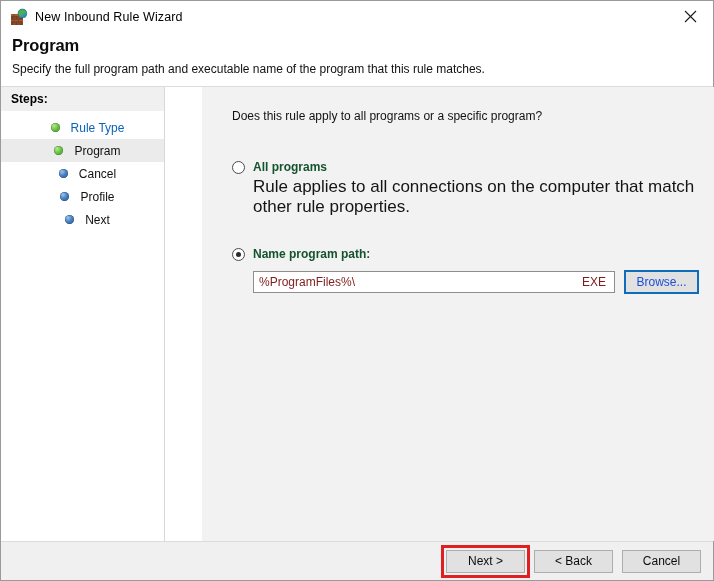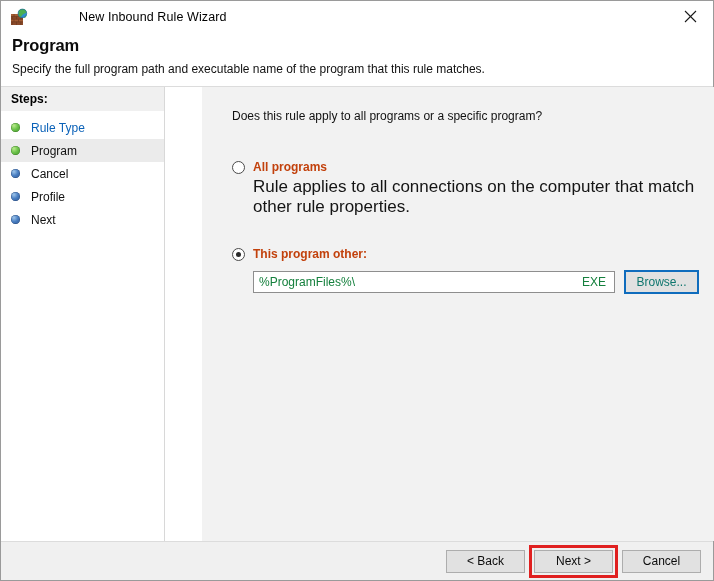--- a/index.html
+++ b/index.html
@@ -32,21 +32,20 @@
   }
 
   
   .titlebar {
     height: 31px;
     min-height: 31px;
     background: #ffffff;
     display: flex;
     align-items: center;
     position: relative;
-    gap: 44px;
   }
   .title-icon {
     width: 18px; height: 18px;
     margin-left: 9px;
     margin-right: 7px;
     position: relative;
     flex: none;
   }
   .title-text {
     font-size: 12.5px;
@@ -113,20 +112,21 @@
     list-style: none;
     margin: 0;
     padding: 4px 0 0 0;
   }
   .step {
     display: flex;
     align-items: center;
     height: 23px;
     padding-left: 10px;
     box-sizing: border-box;
+    justify-content: center;
   }
   .step.current {
     background: #ebebeb;
   }
   .step-bullet {
     width: 9px; height: 9px;
     border-radius: 50%;
     margin-right: 11px;
     flex: none;
   }
@@ -180,21 +180,21 @@
     content: "";
     position: absolute;
     left: 3px; top: 3px;
     width: 5px; height: 5px;
     border-radius: 50%;
     background: #2b2b2b;
   }
   .radio-label {
     font-size: 12px;
     font-weight: bold;
-    color: #c2410c;
+    color: #14532d;
     line-height: 14px;
   }
   .option-desc {
     font-size: 17px;
     color: #141414;
     margin: 3px 0 0 21px;
   }
 
   .path-block { margin-top: 30px; }
 
@@ -206,37 +206,37 @@
   .path-input {
     width: 362px;
     height: 22px;
     box-sizing: border-box;
     border: 1px solid #8e8e8e;
     background: #ffffff;
     display: flex;
     align-items: center;
     padding: 0 6px 0 5px;
     font-size: 12px;
-    color: #15803d;
+    color: #7f1d1d;
   }
   .path-input .pi-value { flex: 1; }
   .path-input .pi-suffix { padding-right: 2px; }
 
   .browse-btn {
     margin-left: 9px;
     width: 75px;
     height: 24px;
     box-sizing: border-box;
     background: #e1e1e1;
     border: 2px solid #0f6cbd;
     display: flex;
     align-items: center;
     justify-content: center;
     font-size: 12px;
-    color: #0f766e;
+    color: #1d4ed8;
   }
 
   .example-row {
     display: flex;
     margin: 9px 0 0 21px;
   }
   .example-label {
     width: 69px;
     font-size: 12px;
     color: #141414;
@@ -364,35 +364,35 @@
         <div class="radio-row">
           <span class="radio"></span>
           <span class="radio-label">All programs</span>
         </div>
         <div class="option-desc">Rule applies to all connections on the computer that match other rule properties.</div>
       </div>
 
       <div class="option-block path-block">
         <div class="radio-row">
           <span class="radio checked"></span>
-          <span class="radio-label">This program other:</span>
+          <span class="radio-label">Name program path:</span>
         </div>
 
         <div class="path-input-row">
           <div class="path-input">
             <span class="pi-value">%ProgramFiles%\</span>
             <span class="pi-suffix">EXE</span>
           </div>
           <div class="browse-btn">Browse...</div>
         </div>
 
       </div>
     </div>
   </div>
 
   <div class="footer">
+    <div class="wiz-btn highlight">Next &gt;</div>
     <div class="wiz-btn">&lt; Back</div>
-    <div class="wiz-btn highlight">Next &gt;</div>
     <div class="wiz-btn">Cancel</div>
 
   </div>
 
 </div>
 
 </body></html>

